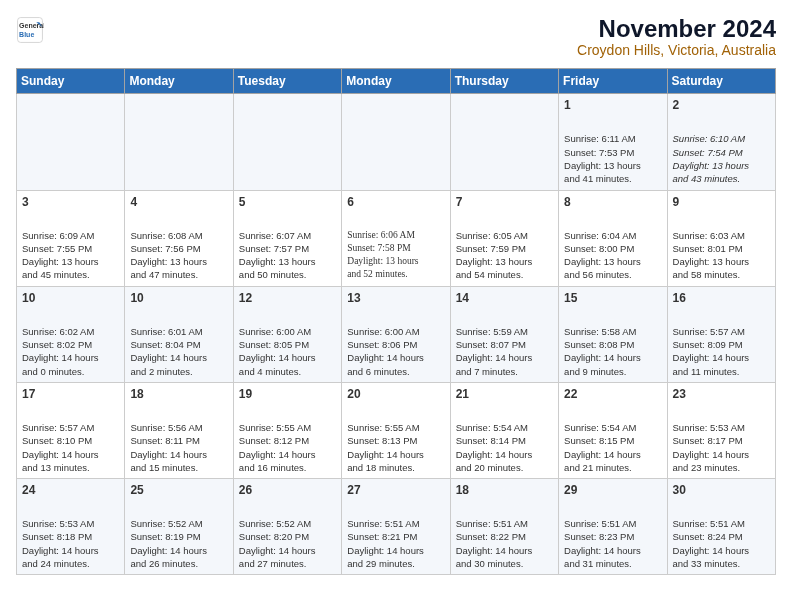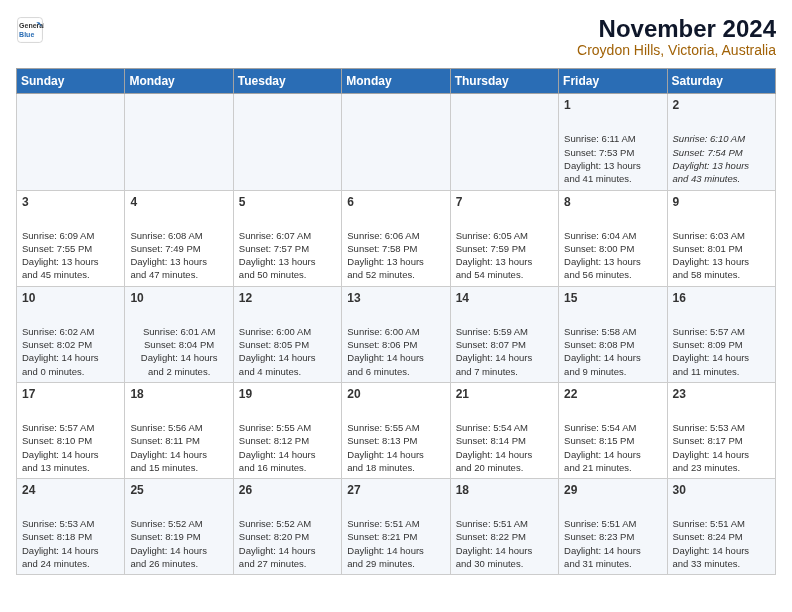--- a/index.html
+++ b/index.html
@@ -136,34 +136,34 @@
         <td>
           <span class="day-num">3</span>
           <div class="day-detail" style="white-space: pre-line;">Sunrise: 6:09 AM
 Sunset: 7:55 PM
 Daylight: 13 hours
 and 45 minutes.</div>
         </td>
         <td>
           <span class="day-num">4</span>
           <div class="day-detail" style="white-space: pre-line;">Sunrise: 6:08 AM
-Sunset: 7:49 PM
+Sunset: 7:56 PM
 Daylight: 13 hours
 and 47 minutes.</div>
         </td>
         <td>
           <span class="day-num">5</span>
           <div class="day-detail" style="white-space: pre-line;">Sunrise: 6:07 AM
 Sunset: 7:57 PM
 Daylight: 13 hours
 and 50 minutes.</div>
         </td>
         <td>
           <span class="day-num">6</span>
-          <div class="day-detail" style="white-space: pre-line;">Sunrise: 6:06 AM
+          <div class="day-detail" style="white-space: pre-line; font-family: Liberation Serif, serif;">Sunrise: 6:06 AM
 Sunset: 7:58 PM
 Daylight: 13 hours
 and 52 minutes.</div>
         </td>
         <td>
           <span class="day-num">7</span>
           <div class="day-detail" style="white-space: pre-line;">Sunrise: 6:05 AM
 Sunset: 7:59 PM
 Daylight: 13 hours
 and 54 minutes.</div>
@@ -186,21 +186,21 @@
       <tr>
         <td>
           <span class="day-num">10</span>
           <div class="day-detail" style="white-space: pre-line;">Sunrise: 6:02 AM
 Sunset: 8:02 PM
 Daylight: 14 hours
 and 0 minutes.</div>
         </td>
         <td>
           <span class="day-num">10</span>
-          <div class="day-detail" style="white-space: pre-line; text-align: center;">Sunrise: 6:01 AM
+          <div class="day-detail" style="white-space: pre-line;">Sunrise: 6:01 AM
 Sunset: 8:04 PM
 Daylight: 14 hours
 and 2 minutes.</div>
         </td>
         <td>
           <span class="day-num">12</span>
           <div class="day-detail" style="white-space: pre-line;">Sunrise: 6:00 AM
 Sunset: 8:05 PM
 Daylight: 14 hours
 and 4 minutes.</div>

